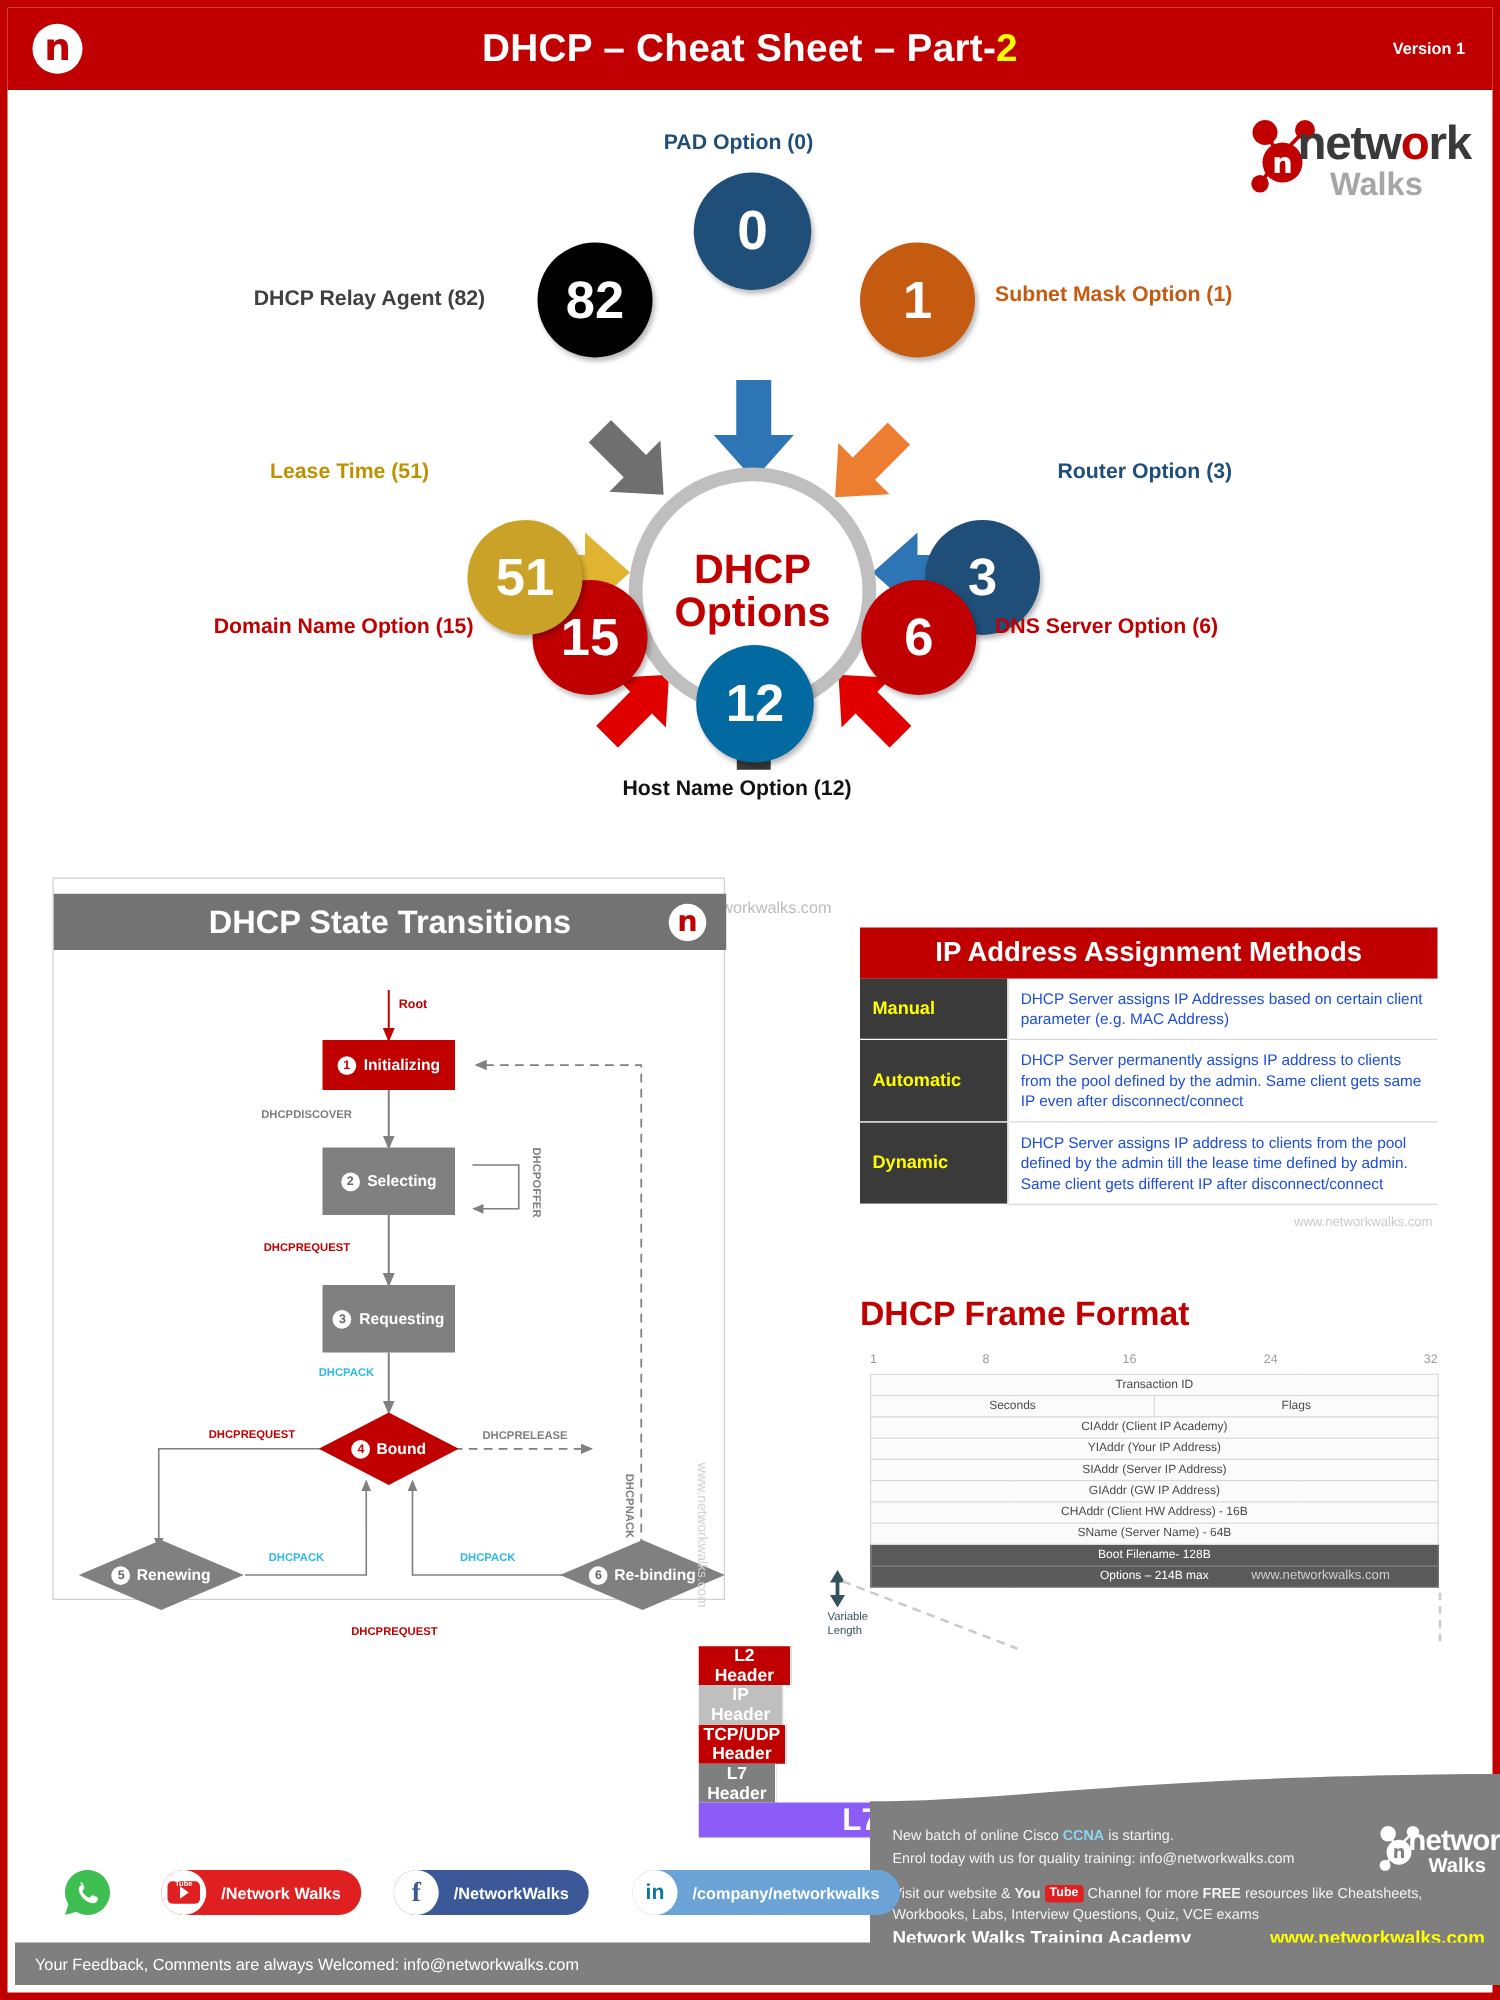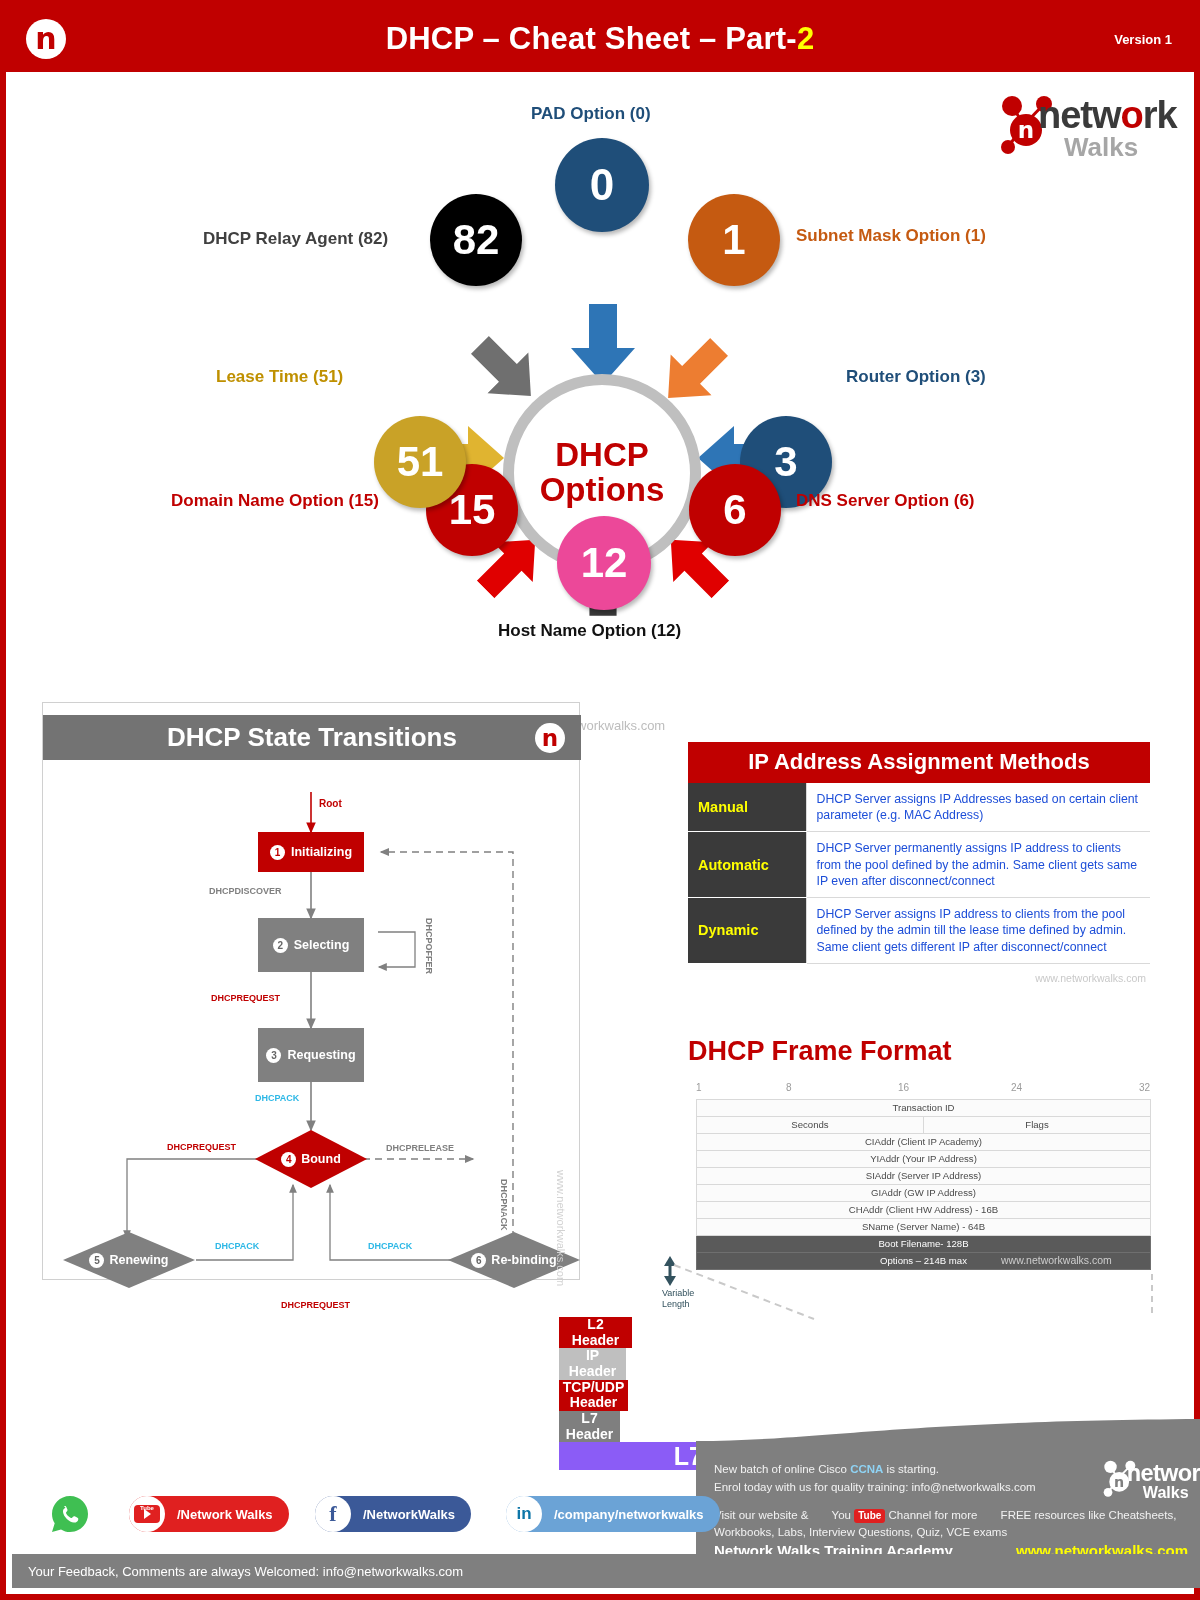--- a/index.html
+++ b/index.html
@@ -234,21 +234,21 @@
   }
 
   
   .promo {
     position: absolute; left: 690px; top: 1445px; width: 504px; height: 115px;
     background: #7f7f7f; overflow: hidden;
   }
   .promo-txt { position: absolute; left: 18px; top: 10px; color: #f2f2f2; font-size: 11.5px; line-height: 1.55; }
   .promo-txt .ccna { color: #8fd3f4; font-weight: bold; }
   .promo-txt2 { position: absolute; left: 18px; top: 56px; color: #f2f2f2; font-size: 11.5px; line-height: 1.45; }
-  .promo-txt2 b { font-weight: normal; margin-left: 20px; }
+  .promo-txt2 b { font-weight: bold; }
   .promo-bottom { position: absolute; left: 18px; top: 91px; color: #fff; font-size: 15px; font-weight: bold; }
   .promo-url { position: absolute; left: 320px; top: 91px; color: #ffff00; font-size: 15px; font-weight: bold; }
   .promo-logo { position: absolute; right: -6px; top: 6px; transform: scale(.62); transform-origin: top right; }
   .ytbox {
     display: inline-block; background: #e02020; color: #fff;
     border-radius: 3px; padding: 0 4px; font-size: 10px; font-weight: bold;
     vertical-align: middle;
   }
   .wavetop {
     position: absolute; left: 690px; top: 1413px; width: 504px; height: 34px; overflow: hidden;
@@ -337,21 +337,21 @@
 
     <div class="ocircle" style="left:682px; top:108px; width:92px; height:92px; font-size:42px; background:#c55a11;">1</div>
     <div class="olabel" style="left:790px; top:140px; color:#c55a11;">Subnet Mask Option (1)</div>
 
     <div class="ocircle" style="left:734px; top:330px; width:92px; height:92px; font-size:42px; background:#1f4e79;">3</div>
     <div class="olabel" style="left:840px; top:281px; color:#1f4e79;">Router Option (3)</div>
 
     <div class="ocircle" style="left:683px; top:378px; width:92px; height:92px; font-size:42px; background:#c00000;">6</div>
     <div class="olabel" style="left:790px; top:405px; color:#c00000;">DNS Server Option (6)</div>
 
-    <div class="ocircle" style="left:551px; top:430px; width:94px; height:94px; font-size:42px; background:#ec4899;">12</div>
+    <div class="ocircle" style="left:551px; top:430px; width:94px; height:94px; font-size:42px; background:#0369a1;">12</div>
     <div class="olabel" style="left:492px; top:535px; color:#111111;">Host Name Option (12)</div>
 
     <div class="ocircle" style="left:420px; top:378px; width:92px; height:92px; font-size:42px; background:#c00000;">15</div>
     <div class="olabel" style="left:165px; top:405px; color:#c00000;">Domain Name Option (15)</div>
 
     <div class="ocircle" style="left:368px; top:330px; width:92px; height:92px; font-size:42px; background:#c9a227;">51</div>
     <div class="olabel" style="left:210px; top:281px; color:#bf9000;">Lease Time (51)</div>
 
     <div class="ocircle" style="left:424px; top:108px; width:92px; height:92px; font-size:42px; background:#000000;">82</div>
     <div class="olabel" style="left:197px; top:143px; color:#404040;">DHCP Relay Agent (82)</div>

